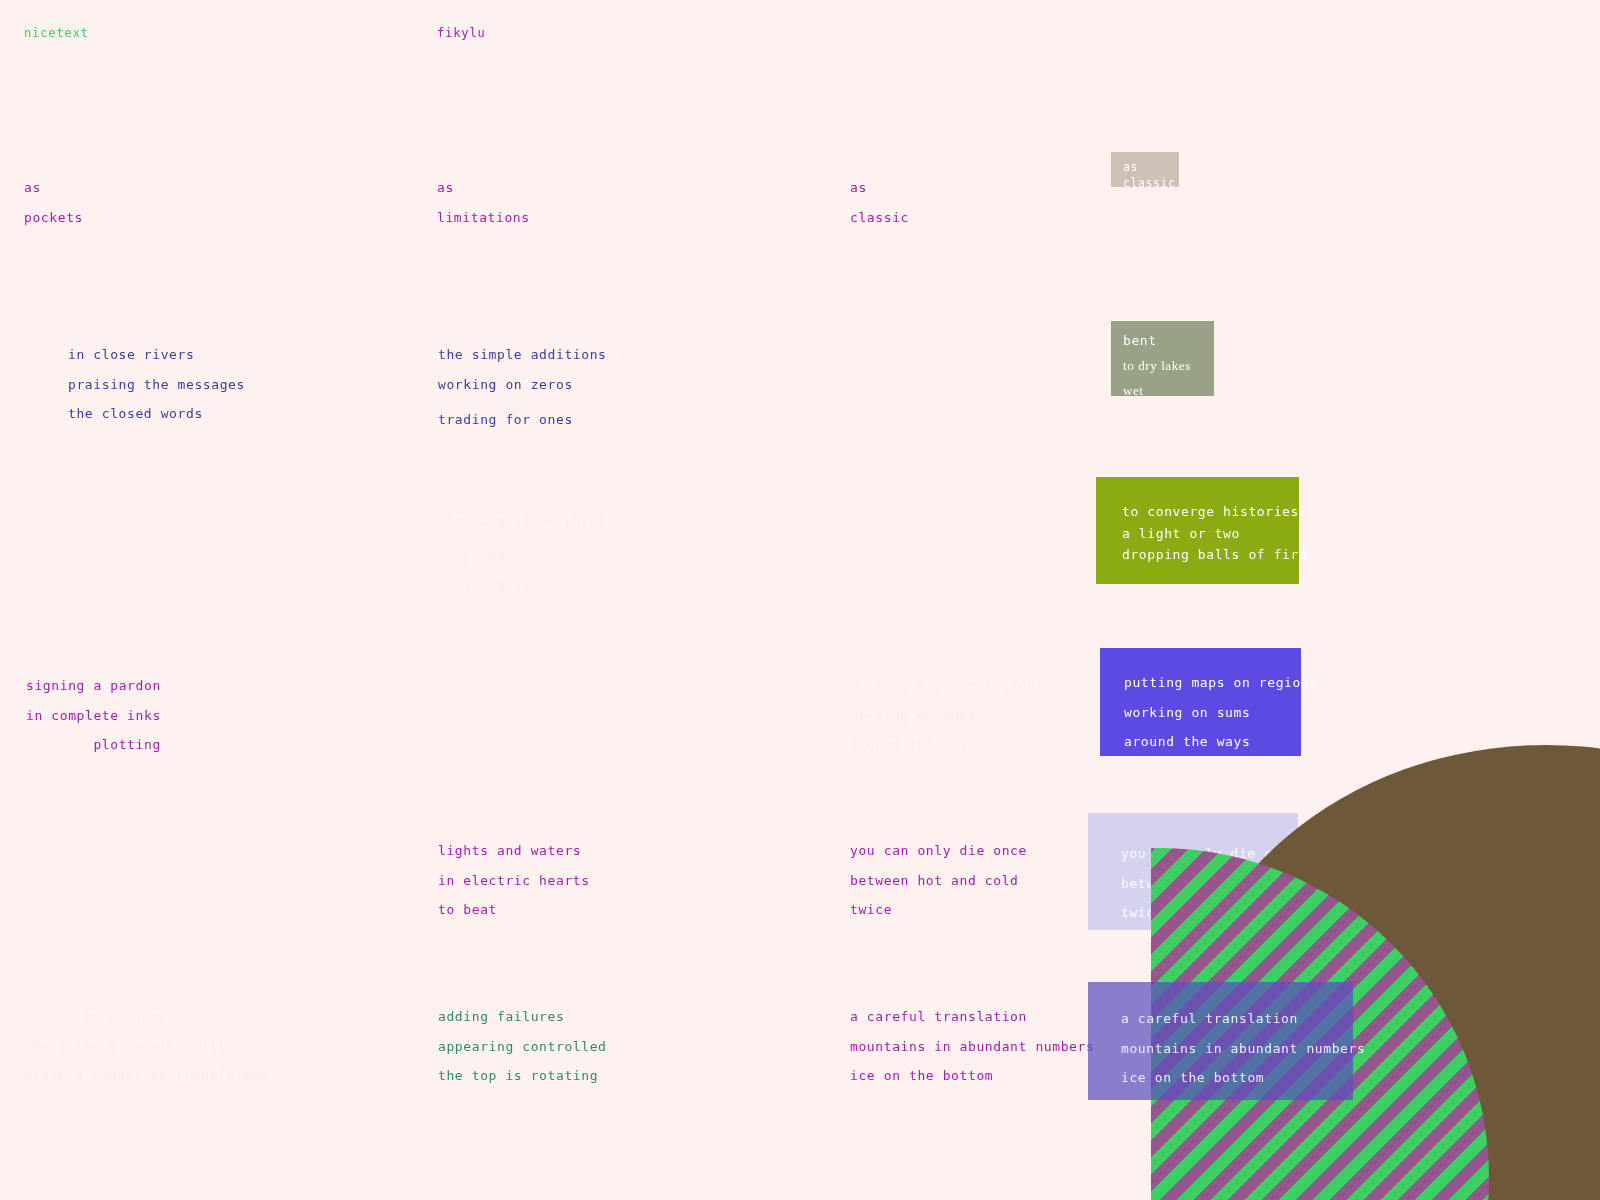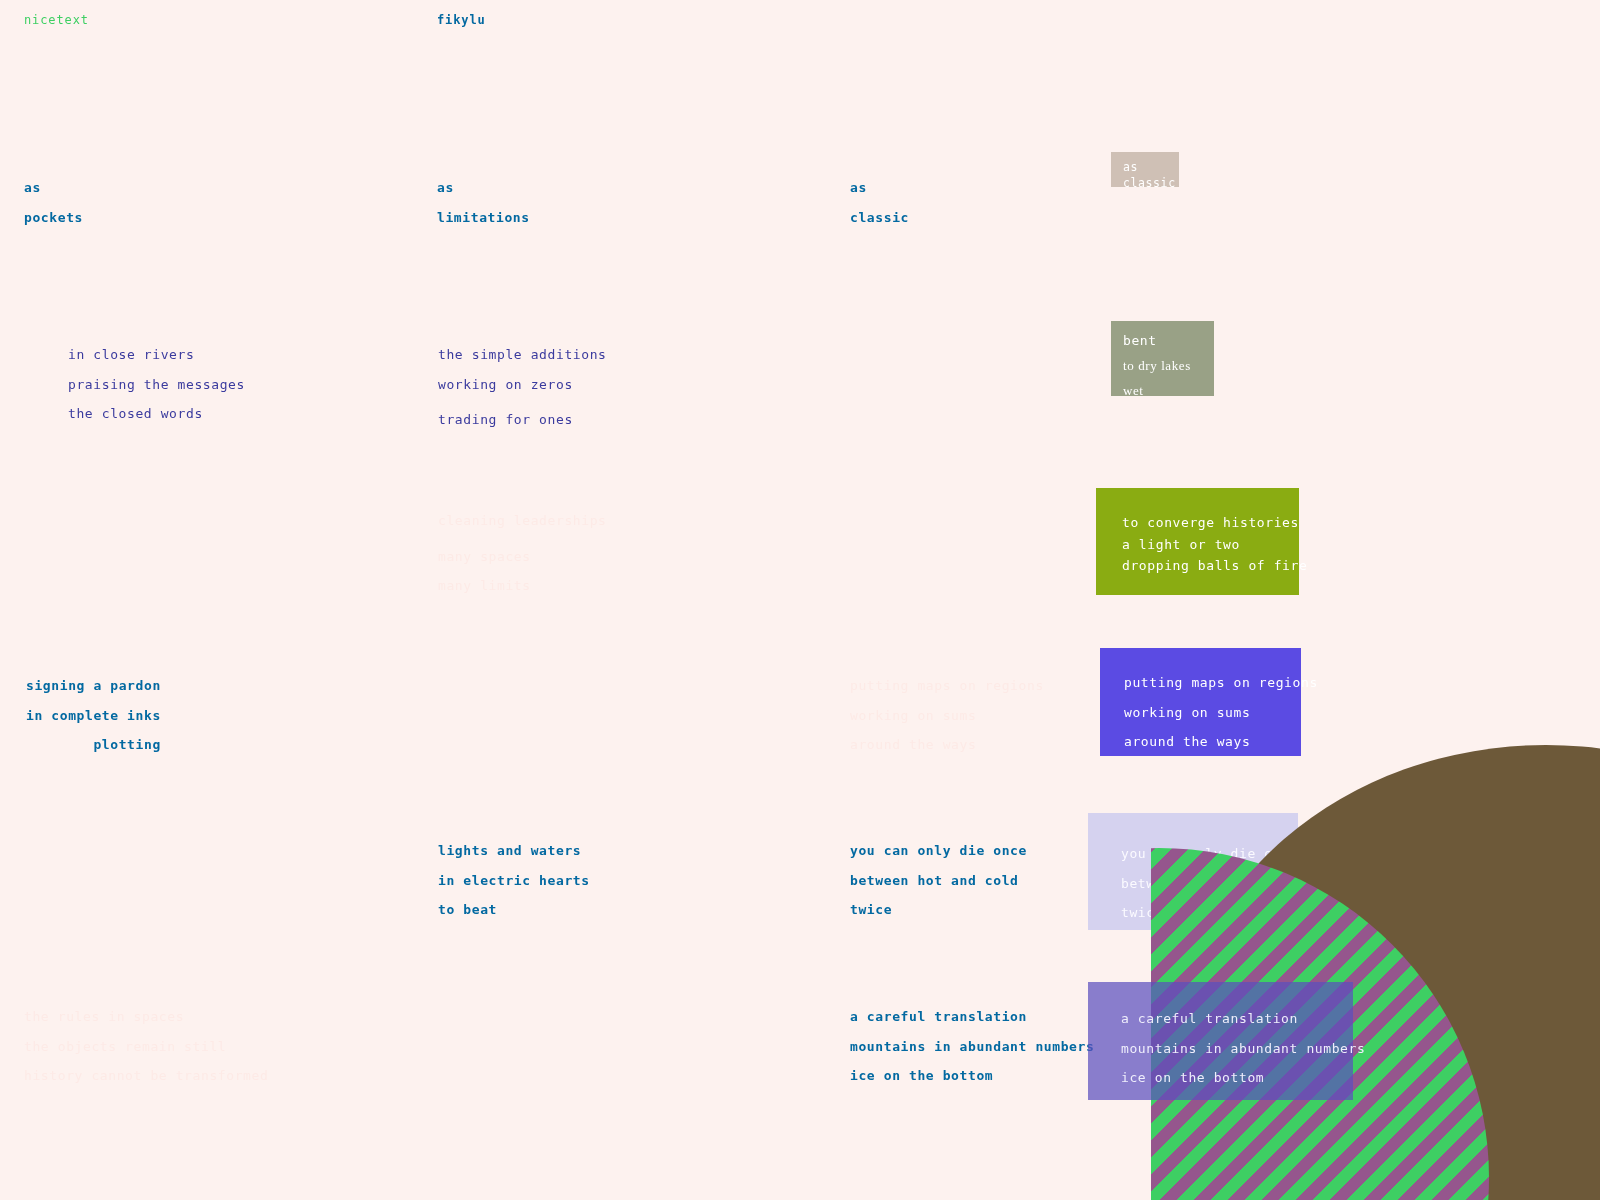--- a/index.html
+++ b/index.html
@@ -26,33 +26,34 @@
   .tblock {
     position: absolute;
     font-size: 13px;
     letter-spacing: 0.6px;
     line-height: 21.5px;
     white-space: nowrap;
   }
   .tblock .ln { display: block; }
   .tblock .ln + .ln { margin-top: 8px; }
 
-  .c-dark   { color: #0369a1; font-weight: bold; }
+  .c-dark   { color: #a21caf; }
   .c-indigo { color: #3b3b9e; }
   .c-teal   { color: #2f8a6a; }
   .c-green  { color: #3ecf63; }
   .c-faint  { color: #fdeae6; }
 
   .tight .ln + .ln { margin-top: 8px; }
 
   
   .hdr {
     position: absolute;
     font-size: 12px;
     letter-spacing: 0.9px;
+    margin-top: 13px;
   }
 
   
   .box {
     position: absolute;
     box-sizing: border-box;
   }
   .box .btxt {
     position: absolute;
     font-size: 13px;
@@ -71,21 +72,21 @@
 
   #box-sage {
     left: 1111px; top: 321px;
     width: 103px; height: 75px;
     background: #99a186;
   }
   #box-sage .btxt { left: 12px; top: 9px; line-height: 22px; }
   #box-sage .btxt .ln + .ln { margin-top: 3px; font-family: Liberation Serif, serif; }
 
   #box-olive {
-    left: 1096px; top: 488px;
+    left: 1096px; top: 477px;
     width: 203px; height: 107px;
     background: #8aac12;
   }
   #box-olive .btxt { left: 26px; top: 24px; line-height: 21.5px; }
   #box-olive .btxt .ln + .ln { margin-top: 0; }
 
   #box-blurple {
     left: 1100px; top: 648px;
     width: 201px; height: 108px;
     background: #5b4be3;
@@ -200,20 +201,25 @@
     <span class="ln">between hot and cold</span>
     <span class="ln">twice</span>
   </div>
 
   <div class="tblock c-faint" style="left:24px; top:1006px;">
     <span class="ln">the rules in spaces</span>
     <span class="ln">the objects remain still</span>
     <span class="ln">history cannot be transformed</span>
   </div>
 
+  <div class="tblock c-teal" style="left:438px; top:1006px;">
+    <span class="ln">adding failures</span>
+    <span class="ln">appearing controlled</span>
+    <span class="ln">the top is rotating</span>
+  </div>
 
   <div class="tblock c-dark" style="left:850px; top:1006px;">
     <span class="ln">a careful translation</span>
     <span class="ln">mountains in abundant numbers</span>
     <span class="ln">ice on the bottom</span>
   </div>
 
   <div class="box" id="box-beige">
     <div class="btxt">
       <span class="ln">as</span>

